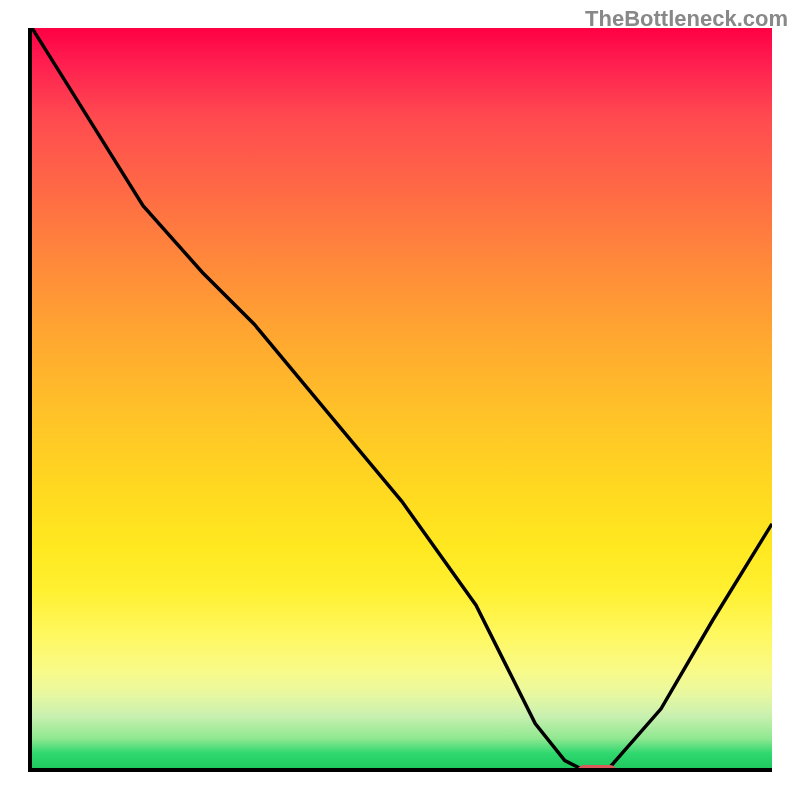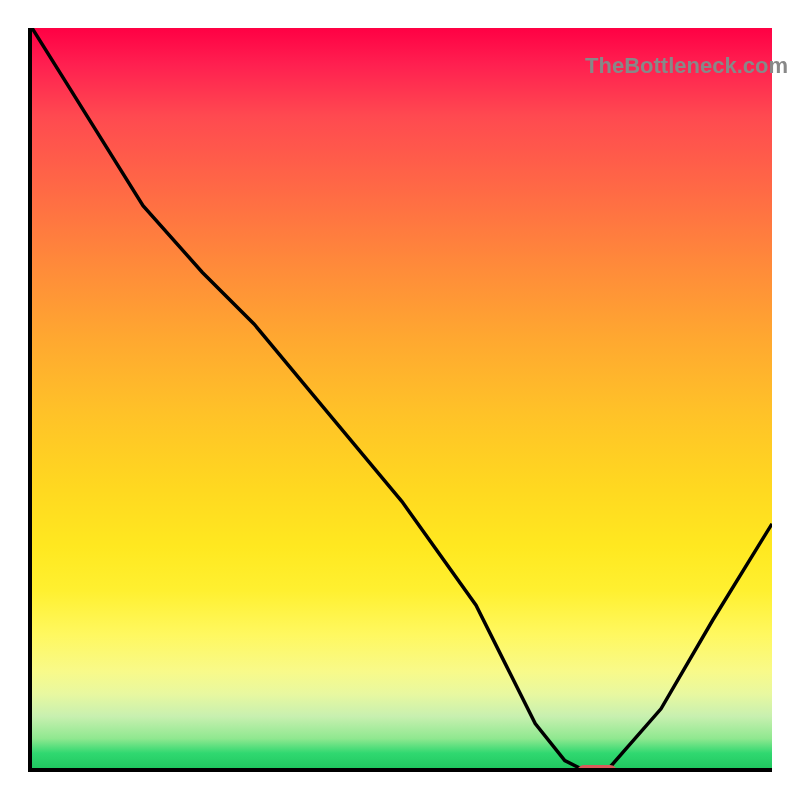--- a/index.html
+++ b/index.html
@@ -15,21 +15,20 @@
       position: relative;
     }
     .watermark {
       position: absolute;
       top: 6px;
       right: 12px;
       color: #888;
       font-size: 22px;
       font-weight: bold;
       z-index: 10;
-      margin-top: 47px;
     }
     .chart-container {
       position: absolute;
       top: 28px;
       left: 28px;
       width: 744px;
       height: 744px;
       border-left: 4px solid #000;
       border-bottom: 4px solid #000;
     }

